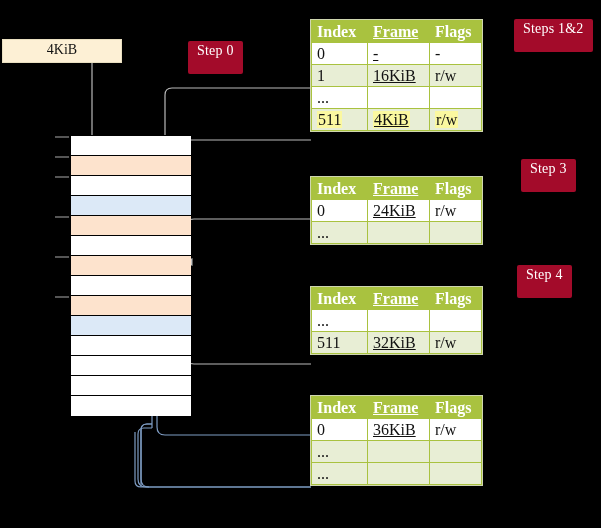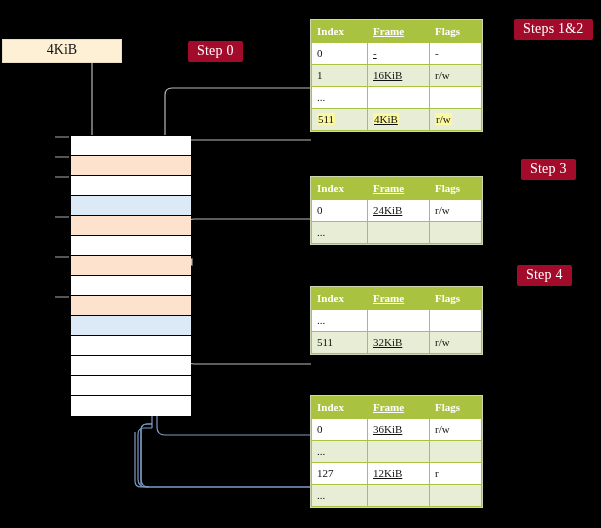--- a/index.html
+++ b/index.html
@@ -4,21 +4,21 @@
 <style>
   html,body{margin:0;padding:0;background:#000;}
   body{width:601px;height:528px;position:relative;overflow:hidden;
        font-family:"Liberation Serif",serif;}
 
   .stage{position:absolute;inset:0;width:601px;height:528px;}
 
   
   .badge{position:absolute;background:#a30b2a;color:#fff;
          font-family:"Liberation Serif",serif;font-size:14px;
-         padding:2px 9px 3px 9px;border-radius:2px;white-space:nowrap;
+         padding:2px 9px 15px 9px;border-radius:2px;white-space:nowrap;
          line-height:16px;letter-spacing:.2px;}
 
   
   .memo-box{position:absolute;background:#fdf0d5;border:1px solid #e9dfc0;
             color:#111;font-size:14px;text-align:center;line-height:20px;
             white-space:nowrap;}
 
   
   .memcol{position:absolute;left:70px;top:135px;width:120px;height:280px;
           border:1.5px solid #000;background:#fff;box-sizing:border-box;}
@@ -27,21 +27,21 @@
   .memrow.last{border-bottom:none;}
   .m-white{background:#ffffff;}
   .m-orange{background:#fde3cd;}
   .m-blue{background:#dce9f7;}
   .tick{position:absolute;height:1.5px;background:#555;width:14px;left:-16px;}
 
   
   .ptable{position:absolute;border-collapse:collapse;background:#fff;
           box-shadow:0 0 0 1px #cfd6b0;}
   .ptable td,.ptable th{border:1px solid #a9c23f;padding:2px 5px;
-          font-family:"Liberation Serif",serif;font-size:11px;
+          font-family:"Liberation Serif",serif;font-size:16px;
           color:#111;height:21px;box-sizing:border-box;text-align:left;
           vertical-align:middle;line-height:17px;}
   .ptable th{background:#a9c23f;color:#fff;font-weight:bold;
           border:1px solid #a9c23f;}
   .ptable tr.alt td{background:#e8eed5;}
   .ptable tr.plain td{background:#ffffff;}
   .c-index{width:56px;}
   .c-frame{width:62px;text-decoration:underline;}
   .c-flags{width:52px;}
   .hl{background:#fbf8a0;padding:0 1px;}
@@ -218,25 +218,20 @@
         <tr class="plain">
           <td class="c-index">0</td>
           <td class="c-frame">36KiB</td>
           <td class="c-flags">r/w</td>
         </tr>
         <tr class="alt">
           <td class="c-index">...</td>
           <td class="c-frame"></td>
           <td class="c-flags"></td>
         </tr>
-        <tr class="plain">
-          <td class="c-index">127</td>
-          <td class="c-frame">12KiB</td>
-          <td class="c-flags">r</td>
-        </tr>
         <tr class="alt">
           <td class="c-index">...</td>
           <td class="c-frame"></td>
           <td class="c-flags"></td>
         </tr>
       </tbody>
     </table>
 
 </div>
 

